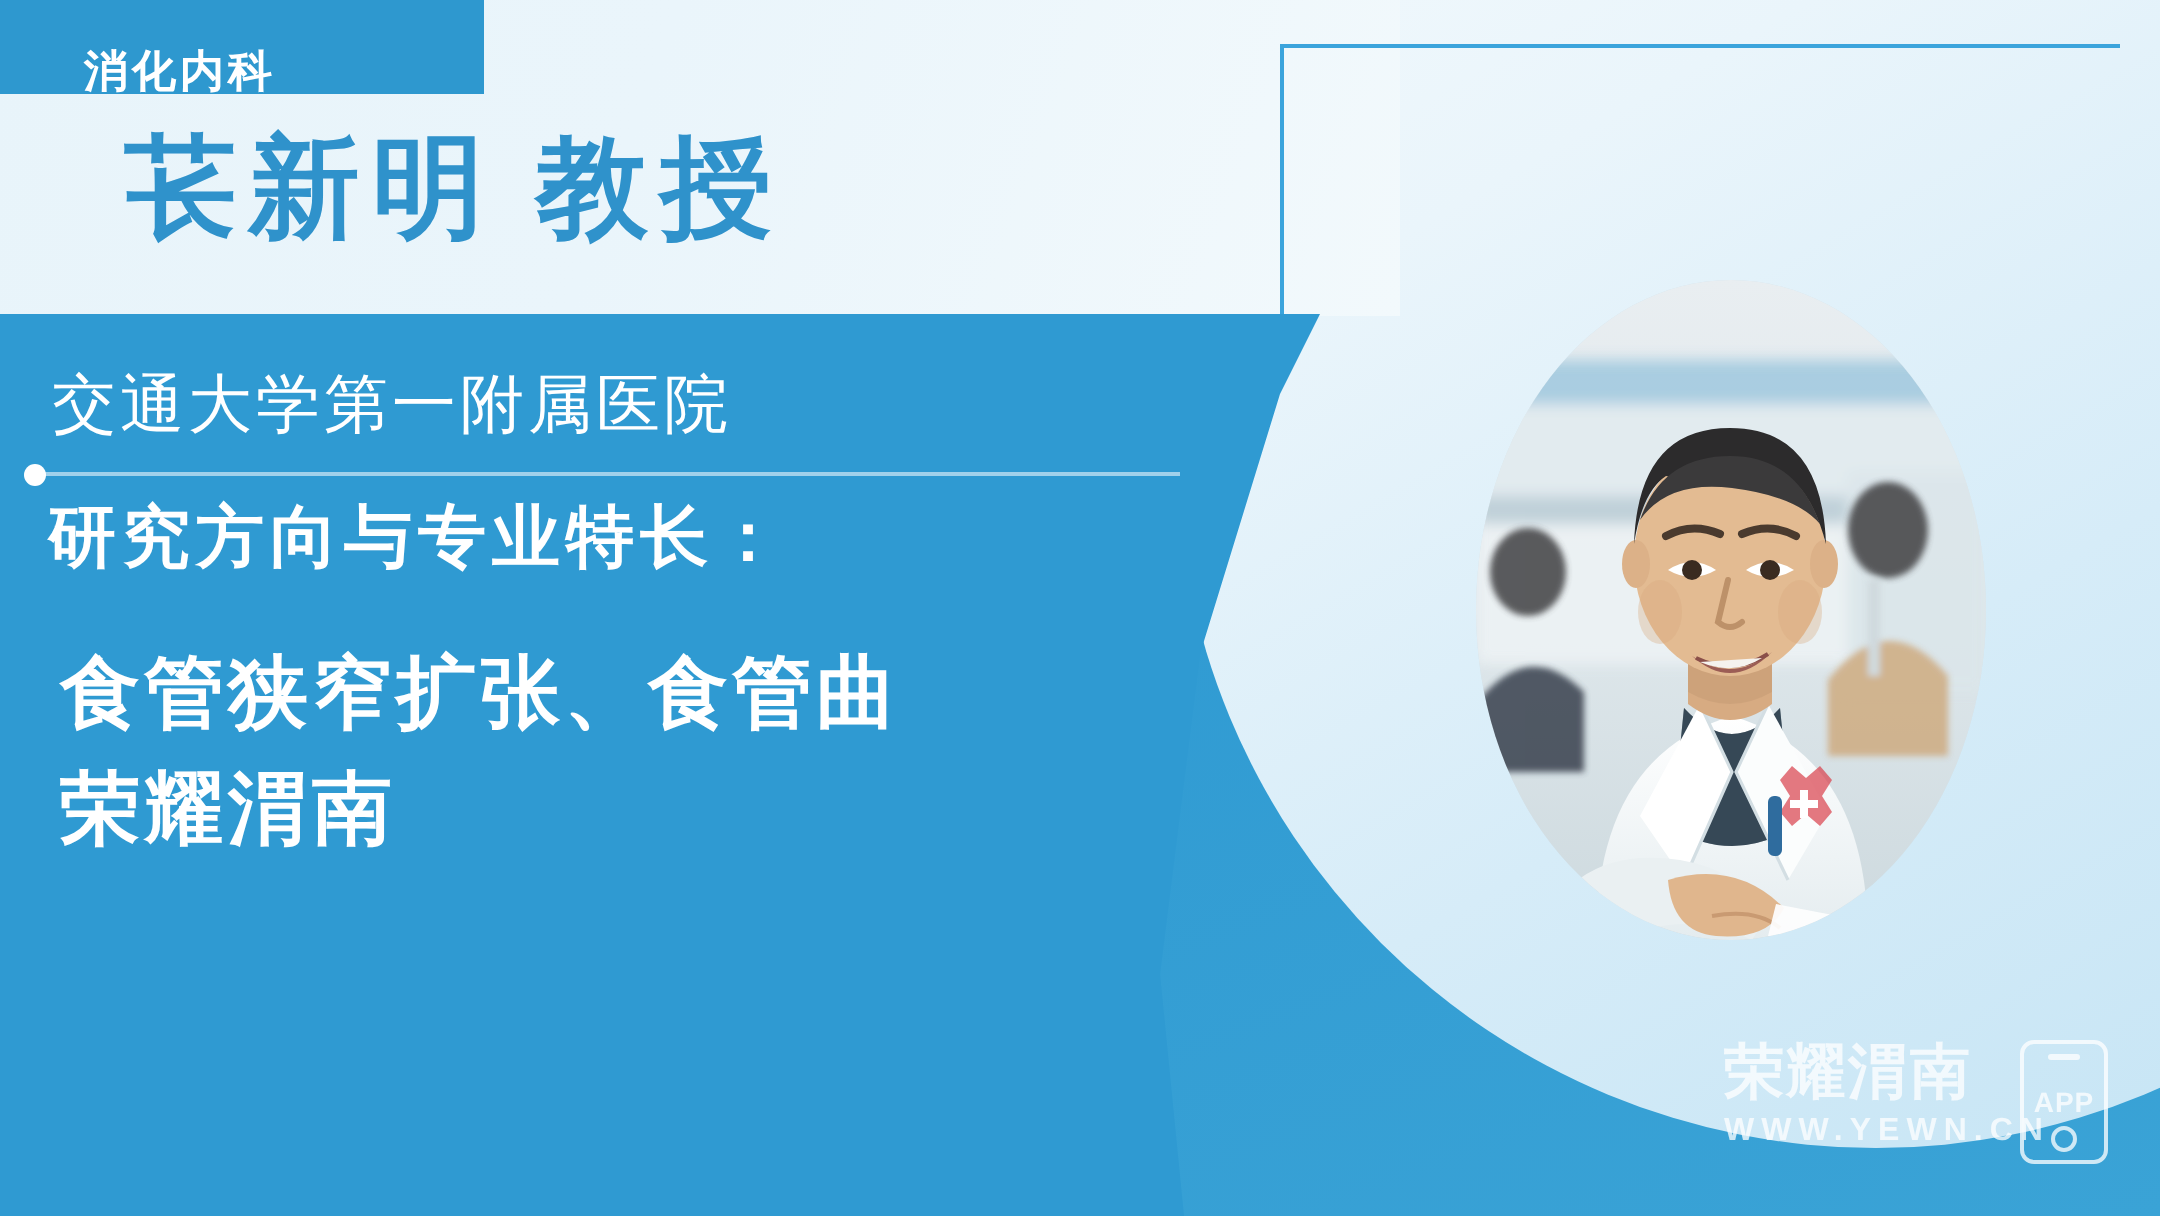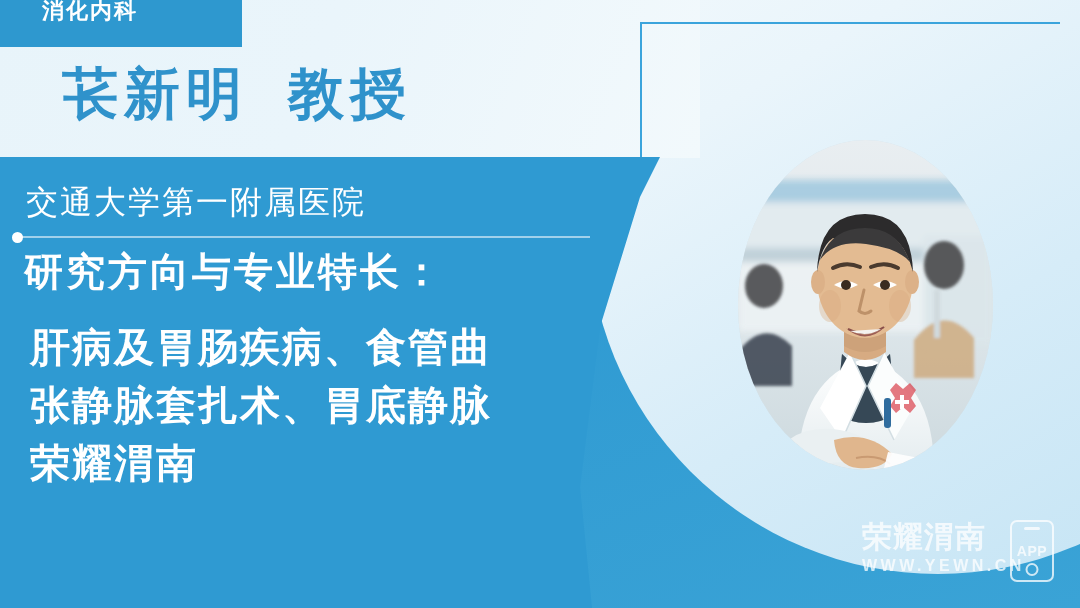--- a/index.html
+++ b/index.html
@@ -46,21 +46,21 @@
     border-top:2px solid #3ba4dc;
     border-left:2px solid #3ba4dc;
   }
 
   
   .dept-tab {
     position:absolute;
     left:0; top:0;
     width:242px; height:47px;
     background:#2e98cf;
-    display:flex; align-items:flex-start;
+    display:flex; align-items:flex-end;
     padding-left:42px;
   }
   .dept-tab .txt {
     color:#ffffff;
     font-size:22px;
     font-weight:bold;
     letter-spacing:2px;
     line-height:1;
   }
 
@@ -72,21 +72,21 @@
     color:#2d8fc9;
   }
   .name-row .nm {
     font-size:56px; font-weight:bold;
     letter-spacing:6px; line-height:1;
     color:#2f92cb;
   }
   .name-row .ttl {
     font-size:56px; font-weight:bold;
     letter-spacing:6px; line-height:1;
-    margin-left:40px;
+    margin-left:20px;
     color:#2f92cb;
   }
 
   
   .info-panel {
     position:absolute;
     left:0; top:157px;
     width:700px; height:451px;
     background:#2f9ad2;
     clip-path: polygon(0 0, 660px 0, 640px 40px, 600px 170px, 580px 330px, 592px 451px, 0 451px);
@@ -116,21 +116,21 @@
     width:11px; height:11px;
     border-radius:50%;
     background:#ffffff;
   }
 
   
   .heading {
     position:absolute;
     left:24px; top:252px;
     color:#ffffff;
-    font-size:39px;
+    font-size:34px;
     font-weight:bold;
     letter-spacing:3px;
     line-height:1;
   }
 
   
   .body-lines {
     position:absolute;
     left:30px; top:318px;
     width:600px;
@@ -226,22 +226,21 @@
 
   <div class="affil">交通大学第一附属医院</div>
 
   <div class="divider">
     <span class="dot"></span>
   </div>
 
   <div class="heading">研究方向与专业特长：</div>
 
   <div class="body-lines">
-    <div class="bl">肝病及胃肠疾病、食管曲</div>
-    <div class="bl">张静脉套扎术、胃底静脉</div>
+    <div class="bl">食管狭窄扩张、食管曲</div>
     <div class="bl">荣耀渭南</div>
   </div>
 
   <div class="portrait">
     <svg viewBox="0 0 255 330" preserveAspectRatio="xMidYMid slice">
       <defs>
         <linearGradient id="bgGrad" x1="0" y1="0" x2="0" y2="1">
           <stop offset="0%" stop-color="#e9eef1"></stop>
           <stop offset="55%" stop-color="#dde6ea"></stop>
           <stop offset="100%" stop-color="#cdd9de"></stop>

